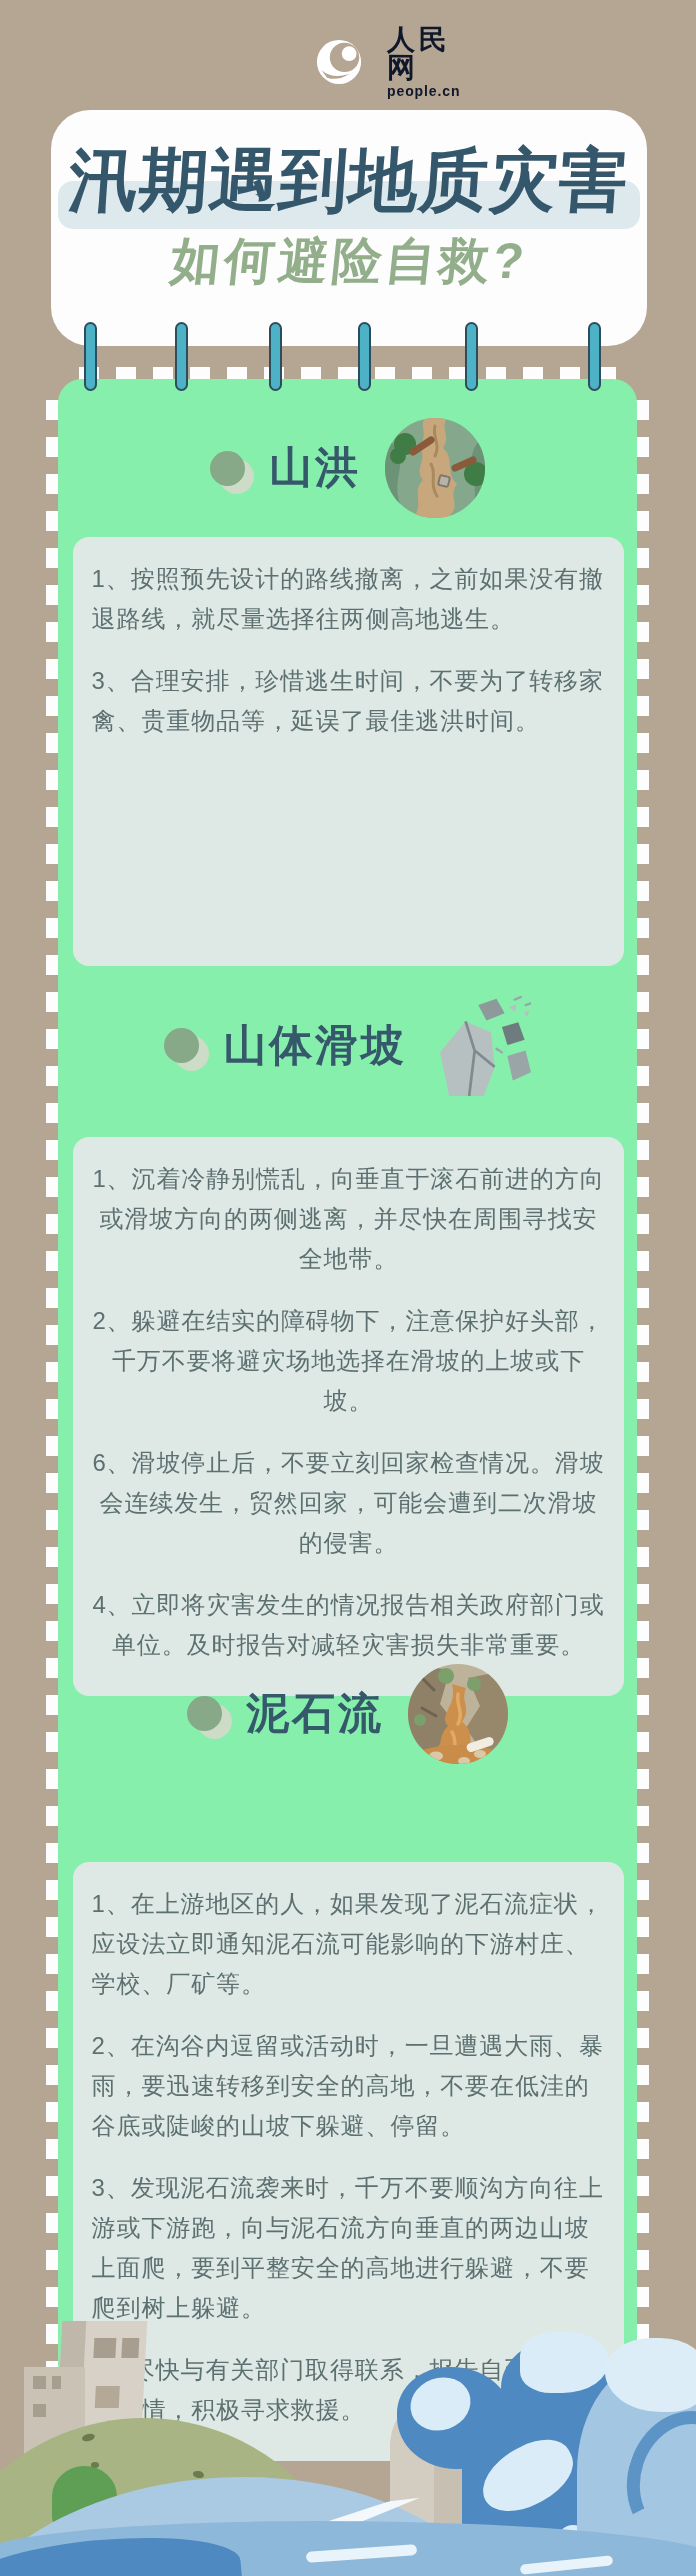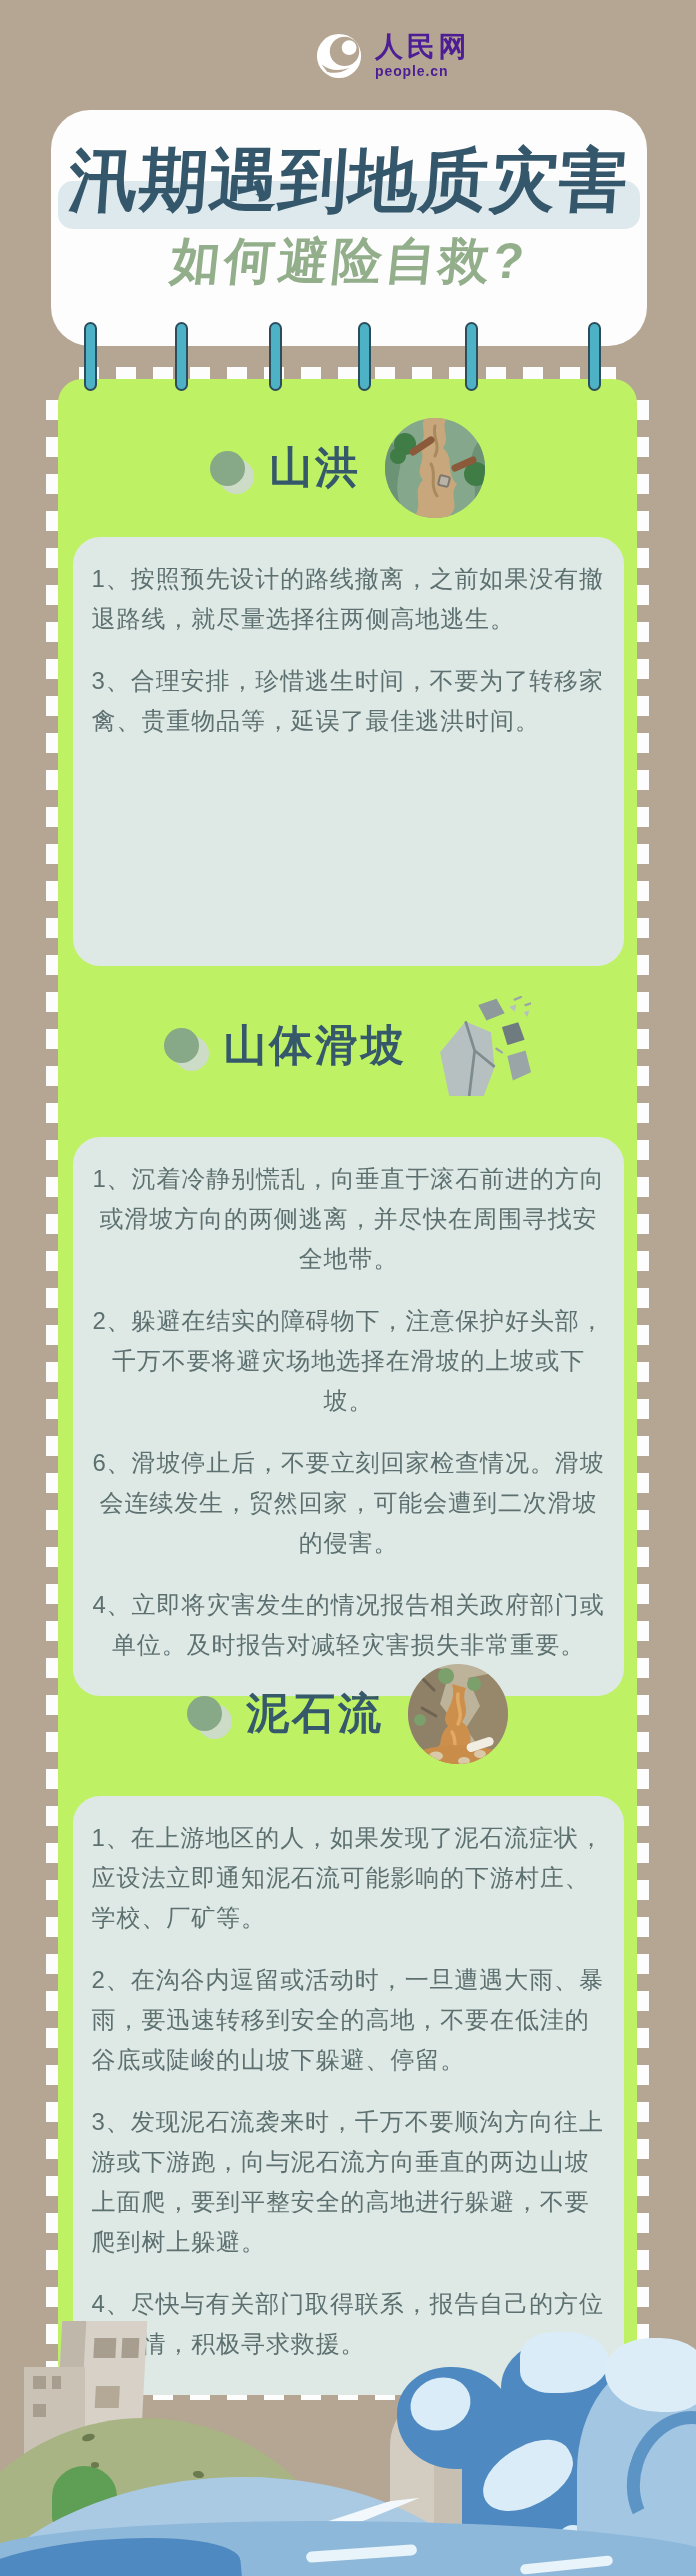--- a/index.html
+++ b/index.html
@@ -1,62 +1,62 @@
 <!DOCTYPE html>
 <html style="font-size:15px"><head>
 <meta charset="utf-8">
 <style>
   html,body{margin:0;padding:0;}
   body{font-family:"Liberation Sans",sans-serif;}
   #poster{position:relative;width:696px;height:2576px;background:#b5a693;overflow:hidden;}
 
   
-  .logo{position:absolute;left:316px;top:33px;width:158px;height:58px;display:flex;gap:13px;color:#4c1d95;}
+  .logo{position:absolute;left:316px;top:33px;width:158px;height:58px;display:flex;align-items:center;gap:25px;color:#0f172a;}
   .logo-mark{width:46px;height:46px;flex:0 0 auto;}
   .logo-texts{display:flex;flex-direction:column;align-items:flex-start;line-height:1;}
   .logo-cn{font-size:28px;font-weight:bold;letter-spacing:3.7px;}
   .logo-en{font-size:14px;font-weight:bold;margin-top:2.8px;letter-spacing:0.9px;}
 
   
   .title-card{position:absolute;left:51px;top:110px;width:596px;height:236px;background:#fdfdfd;border-radius:39px;z-index:2;}
   .title-band{position:absolute;left:7.4px;right:7.4px;top:71px;height:48px;background:#dde9ec;border-radius:15px;}
   .title-line1{position:absolute;left:0;right:0;top:24px;text-align:center;font-size:69px;font-weight:900;color:#35576b;letter-spacing:0.9px;transform:skewX(-4deg);line-height:1.35;}
   .title-line2{position:absolute;left:0;right:0;top:119px;text-align:center;font-size:50px;font-weight:900;color:#92ae8a;letter-spacing:3.7px;transform:skewX(-6deg);line-height:1.3;}
 
   
   .string{position:absolute;top:322px;width:13px;height:69px;background:#4db2c6;border:2.8px solid #2d4c5c;border-radius:9.3px;z-index:3;box-sizing:border-box;}
   .string.s1{left:84px;} .string.s2{left:175px;} .string.s3{left:269px;}
   .string.s4{left:358px;} .string.s5{left:465px;} .string.s6{left:588px;}
 
   
   .card{position:absolute;left:46px;top:367px;width:603px;height:2033px;z-index:2;}
-  .card-body{position:absolute;left:12px;right:12px;top:12px;bottom:12px;background:#bef264;border-radius:24px;}
+  .card-body{position:absolute;left:12px;right:12px;top:12px;bottom:12px;background:#86efac;border-radius:24px;}
   .tooth{position:absolute;background:repeating-linear-gradient(90deg,#fdfdfd 0 20.4px,rgba(0,0,0,0) 20.4px 37px);}
   .tooth.top{left:33px;right:33px;top:0;height:13px;}
   .tooth.bottom{left:33px;right:33px;bottom:0;height:13px;}
   .tooth.v{background:repeating-linear-gradient(180deg,#fdfdfd 0 20.4px,rgba(0,0,0,0) 20.4px 37px);}
   .tooth.left{top:33px;bottom:33px;left:0;width:13px;}
   .tooth.right{top:33px;bottom:33px;right:0;width:13px;}
 
   
   .sec-head{position:absolute;left:0;right:0;display:flex;align-items:center;justify-content:center;gap:24px;}
   .sec-head.h1{top:37px;height:104px;}
   .sec-head.h2{top:609px;height:115px;}
   .sec-head.h3{top:1277px;height:115px;}
   .dot{position:relative;width:35px;height:35px;flex:0 0 auto;}
   .dot::before{content:"";position:absolute;left:9.3px;top:8.4px;width:35px;height:35px;border-radius:50%;background:#ccdcc6;}
   .dot::after{content:"";position:absolute;left:0;top:0;width:35px;height:35px;border-radius:50%;background:#87a987;}
   .sec-title{font-size:43px;font-weight:800;color:#36586b;letter-spacing:2.8px;white-space:nowrap;}
   .sec-icon{width:100px;height:100px;flex:0 0 auto;}
 
   
-  .tips{position:absolute;left:15px;width:551px;background:#dee9e5;border-radius:27px;box-sizing:border-box;padding:22px 18.6px 9.3px 18.6px;}
+  .tips{position:absolute;left:15px;width:551px;background:#dee9e5;border-radius:16px;box-sizing:border-box;padding:22px 18.6px 9.3px 18.6px;}
   .tips.b1{top:158px;min-height:429px;}
   .tips.b2{top:758px;min-height:506px;text-align:center;}
-  .tips.b3{top:1417px;min-height:552px;}
+  .tips.b3{top:1483px;min-height:552px;}
   .tips p{margin:0 0 22px 0;font-size:24px;line-height:40px;color:#5d7070;letter-spacing:0.9px;}
 
   
   .scene{position:absolute;left:0;top:2228px;width:696px;height:348px;z-index:5;pointer-events:none;}
   .scene *{position:absolute;}
   .grey-sil1{left:390px;top:162px;width:218px;height:195px;background:#d3ccc0;border-radius:56px 56px 0 0;}
   .grey-sil2{left:434px;top:190px;width:116px;height:167px;background:#c7c0b2;border-radius:28px 28px 0 0;}
   .bldg1{left:59px;top:93px;width:85px;height:125px;background:#d7d1c8;transform:skewX(-3deg);}
   .bldg1 .shade{left:0;top:0;width:24px;height:125px;background:#bfb7aa;}
   .bldg1 .w1{left:33px;top:16.7px;width:22px;height:20.4px;background:#a89e8f;}

